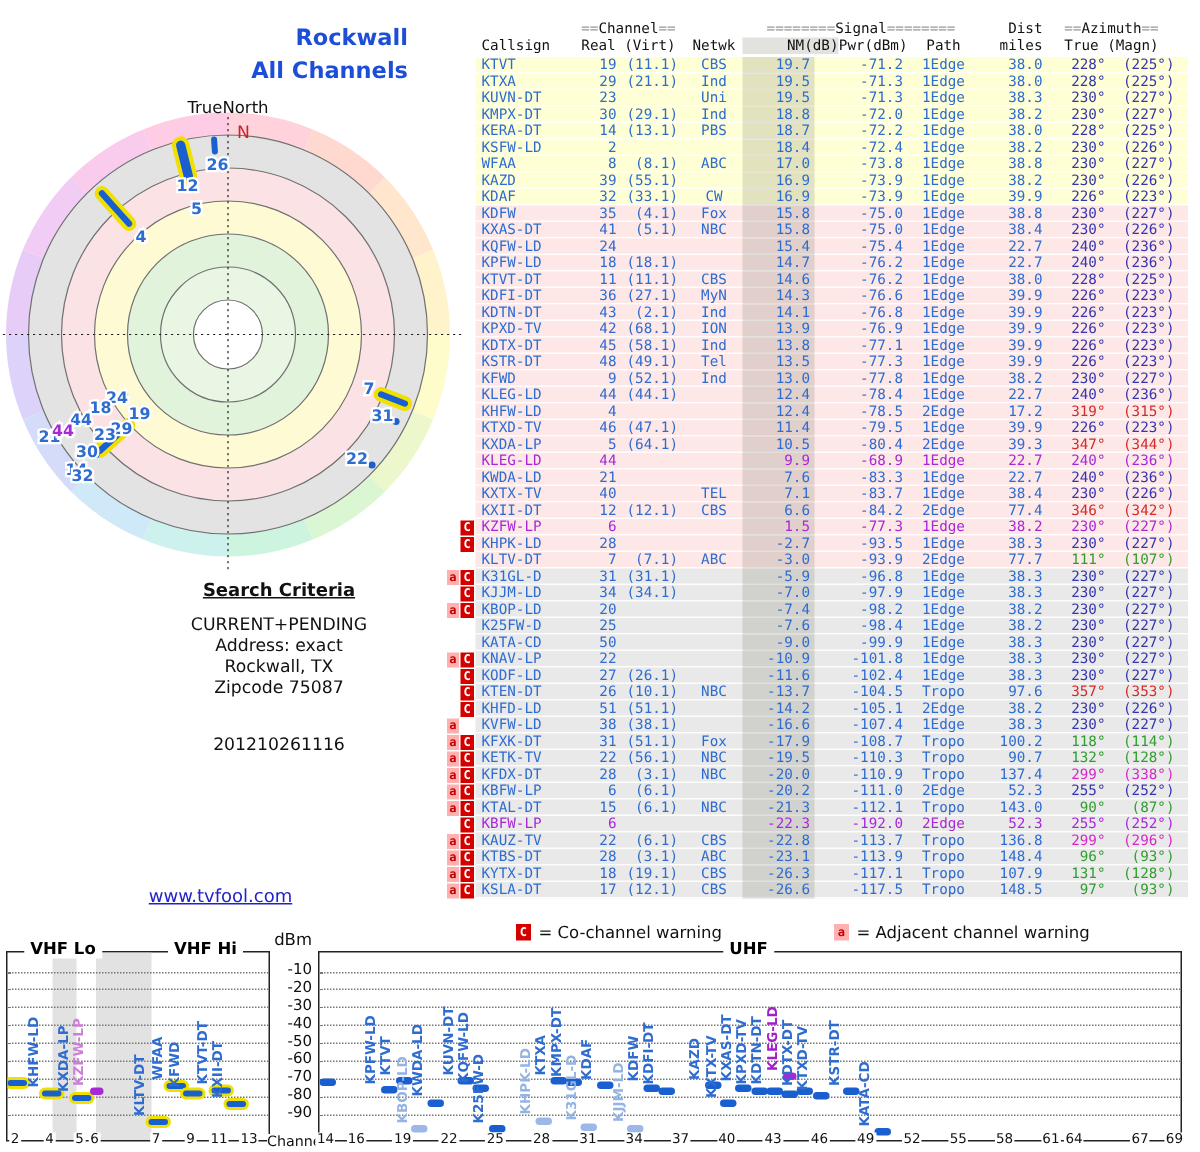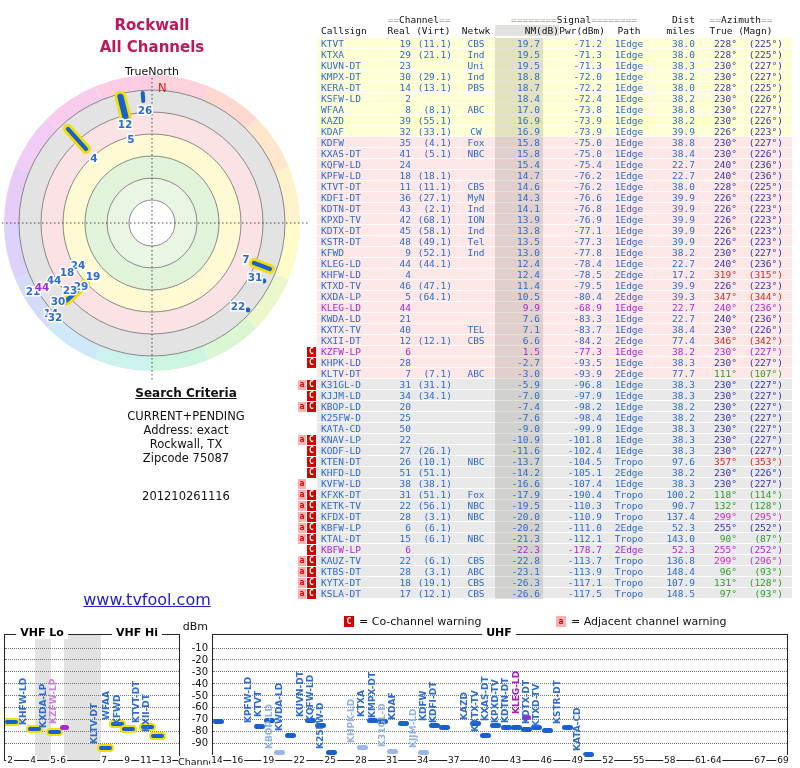--- a/index.html
+++ b/index.html
@@ -1,27 +1,27 @@
 <!DOCTYPE html>
 <html><head>
 <meta charset="utf-8">
 <style>
   html,body{margin:0;padding:0;background:#fff;}
   #page{position:relative;width:800px;height:768px;background:#fff;overflow:hidden;
         font-family:"DejaVu Sans",sans-serif;}
   
-  #titleblock{position:absolute;left:32px;top:14px;width:240px;text-align:center;
-    font-weight:bold;font-size:15px;color:#be185d;line-height:22px;}
+  #titleblock{position:absolute;left:32px;top:14px;width:240px;text-align:right;
+    font-weight:bold;font-size:15px;color:#1d4ed8;line-height:22px;}
   #radar-svg{position:absolute;left:0;top:58px;}
   #criteria{position:absolute;left:66px;top:386px;width:240px;text-align:center;
     font-size:11.5px;color:#111;line-height:14px;}
   #criteria .head{font-weight:bold;font-size:12px;text-decoration:underline;margin-bottom:9px;}
   #criteria .gap{height:24px;}
   #tvfool-link{position:absolute;left:27px;top:590px;width:240px;text-align:center;
-    font-size:16px;}
+    font-size:12px;}
   #tvfool-link a{color:#2222cc;text-decoration:underline;cursor:pointer;}
   
   #report-table{position:absolute;left:296px;top:14px;width:496px;
     font-family:"DejaVu Sans Mono",monospace;font-size:9.5px;line-height:11px;color:#111;}
   .hline{position:relative;height:11px;white-space:pre;}
   .hcell{position:absolute;top:0;height:11px;}
   .eq{color:#9a9a9a;}
   .wd{color:#111;}
   #table-rows{position:absolute;left:0;top:24px;width:496px;}
   .trow{position:relative;height:11px;display:flex;}
@@ -826,21 +826,21 @@
           <span class="warnbox">
             <span class="wa">a</span>
             <span class="wc">C</span>
           </span>
           <span class="stripe bg-g fg-b">
             <span class="cell c-cs">KFXK-DT</span>
             <span class="cell c-real">31</span>
             <span class="cell c-virt">(51.1)</span>
             <span class="cell c-netwk">Fox</span>
             <span class="cell c-nm">-17.9</span>
-            <span class="cell c-pwr">-190.4</span>
+            <span class="cell c-pwr">-108.7</span>
             <span class="cell c-path">Tropo</span>
             <span class="cell c-mi">100.2</span>
             <span class="cell c-true az-g">118°</span>
             <span class="cell c-magn az-g">(114°)</span>
           </span>
         </div>
         <div class="trow">
           <span class="warnbox">
             <span class="wa">a</span>
             <span class="wc">C</span>
@@ -866,21 +866,21 @@
           <span class="stripe bg-g fg-b">
             <span class="cell c-cs">KFDX-DT</span>
             <span class="cell c-real">28</span>
             <span class="cell c-virt">(3.1)</span>
             <span class="cell c-netwk">NBC</span>
             <span class="cell c-nm">-20.0</span>
             <span class="cell c-pwr">-110.9</span>
             <span class="cell c-path">Tropo</span>
             <span class="cell c-mi">137.4</span>
             <span class="cell c-true az-m">299°</span>
-            <span class="cell c-magn az-m">(295°)</span>
+            <span class="cell c-magn az-m">(338°)</span>
           </span>
         </div>
         <div class="trow">
           <span class="warnbox">
             <span class="wa">a</span>
             <span class="wc">C</span>
           </span>
           <span class="stripe bg-g fg-b">
             <span class="cell c-cs">KBFW-LP</span>
             <span class="cell c-real">6</span>
@@ -915,21 +915,21 @@
         <div class="trow">
           <span class="warnbox">
             <span class="wc">C</span>
           </span>
           <span class="stripe bg-g fg-pu">
             <span class="cell c-cs">KBFW-LP</span>
             <span class="cell c-real">6</span>
             <span class="cell c-virt"></span>
             <span class="cell c-netwk"></span>
             <span class="cell c-nm">-22.3</span>
-            <span class="cell c-pwr">-178.7</span>
+            <span class="cell c-pwr">-192.0</span>
             <span class="cell c-path">2Edge</span>
             <span class="cell c-mi">52.3</span>
             <span class="cell c-true">255°</span>
             <span class="cell c-magn">(252°)</span>
           </span>
         </div>
         <div class="trow">
           <span class="warnbox">
             <span class="wa">a</span>
             <span class="wc">C</span>

